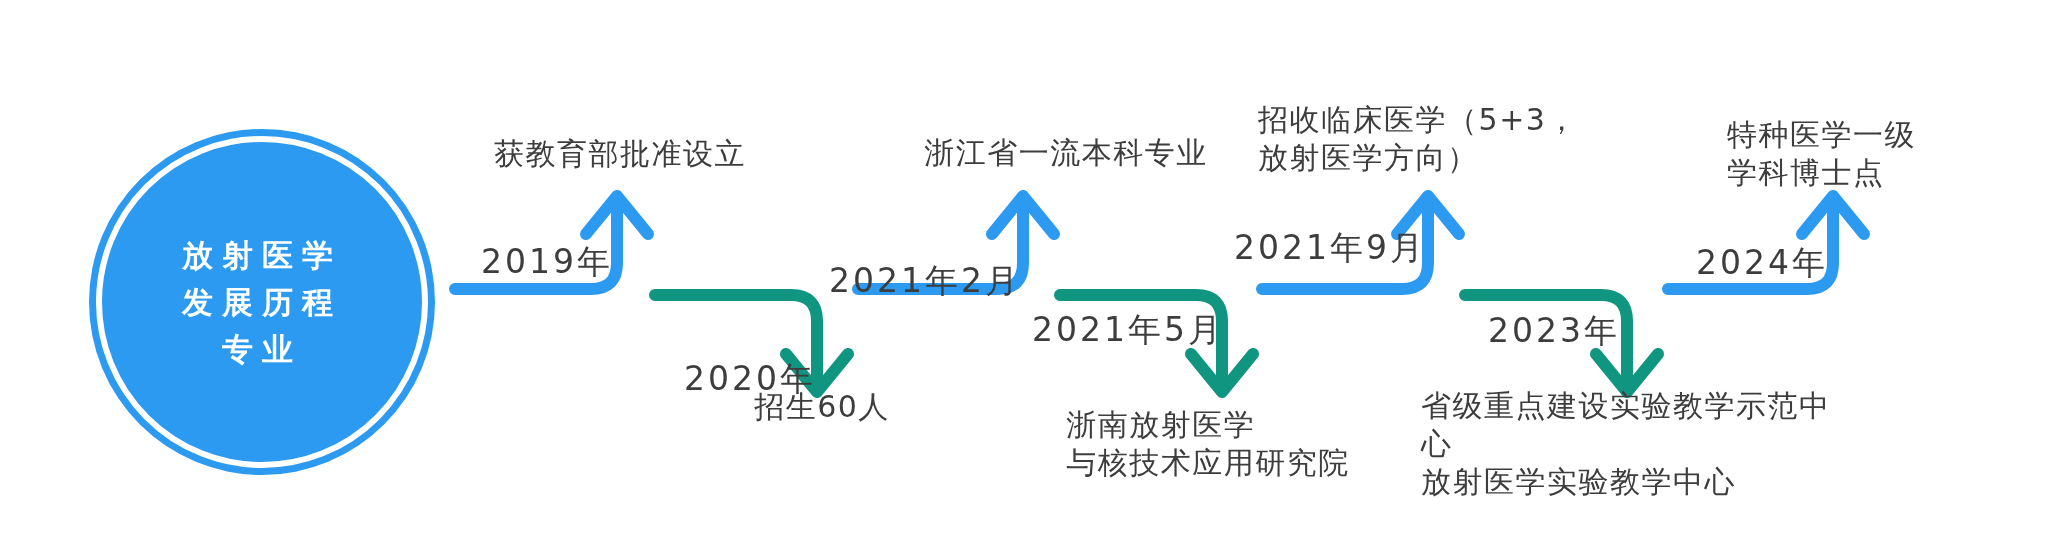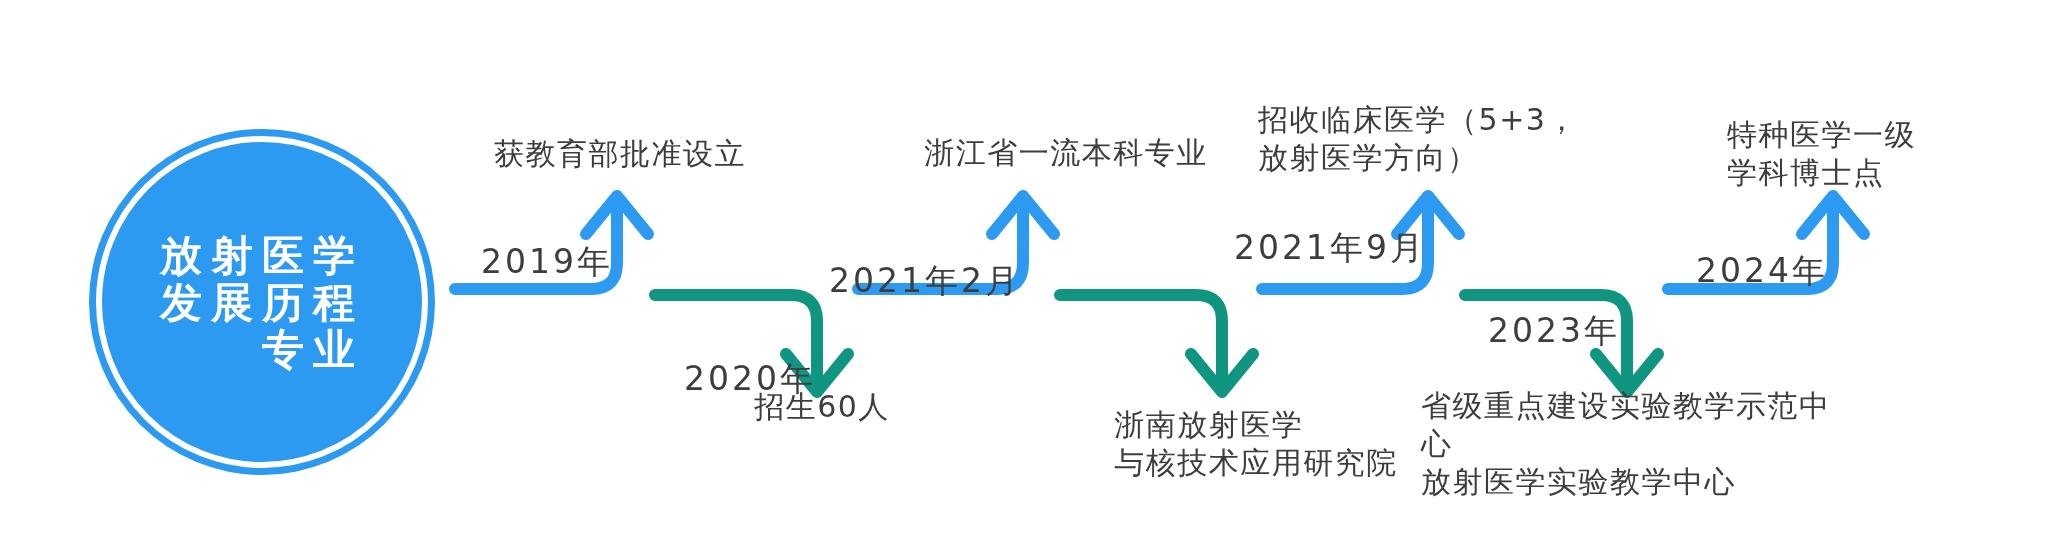--- a/index.html
+++ b/index.html
@@ -10,22 +10,22 @@
   svg.connectors{position:absolute;left:0;top:0;width:2048px;height:550px;}
   g.conn{fill:none;stroke-width:12;stroke-linecap:round;stroke-linejoin:round;}
   g.conn path{fill:none;}
   .circle{
     position:absolute;left:89px;top:129px;width:346px;height:346px;
     border-radius:50%;background:var(--blue,#2b9af0);
     display:flex;align-items:center;justify-content:center;
   }
   .ring{position:absolute;inset:7px;border:6px solid var(--circle_text,#fff);border-radius:50%;}
   .circle-text{
-    position:relative;text-align:right;color:var(--circle_text,#fff);
-    font-size:42px;font-weight:700;letter-spacing:9px;line-height:47px;
+    position:relative;text-align:center;color:var(--circle_text,#fff);
+    font-size:31px;font-weight:700;letter-spacing:9px;line-height:47px;
   }
   .label{
     position:absolute;transform:translate(-50%,-50%);
     color:var(--text,#3d3d3d);font-weight:400;white-space:pre-line;text-align:left;
   }
   .year-label{font-size:33px;letter-spacing:3px;}
   .caption{font-size:30px;letter-spacing:1.5px;line-height:38px;}
 </style>
 </head>
 <body>
@@ -68,28 +68,29 @@
     <div class="circle-text">
       <div>放射医学</div>
       <div>发展历程</div>
       <div>专业</div>
     </div>
   </div>
 
   <div class="label year-label" style="left:547px;top:262px;">2019年</div>
   <div class="label year-label" style="left:750px;top:331px;margin-top:48px;">2020年</div>
   <div class="label year-label" style="left:925px;top:264px;margin-top:17px;">2021年2月</div>
+  <div class="label year-label" style="left:1128px;top:330px;">2021年5月</div>
   <div class="label year-label" style="left:1330px;top:248px;">2021年9月</div>
   <div class="label year-label" style="left:1554px;top:331px;">2023年</div>
-  <div class="label year-label" style="left:1762px;top:271px;">2024年</div>
+  <div class="label year-label" style="left:1762px;top:263px;">2024年</div>
 
   <div class="label caption" style="left:620px;top:154px;">获教育部批准设立</div>
   <div class="label caption" style="left:822px;top:407px;">招生60人</div>
   <div class="label caption" style="left:1020px;top:153px;margin-left:46px;">浙江省一流本科专业</div>
-  <div class="label caption" style="left:1256px;top:444px;">浙南放射医学
+  <div class="label caption" style="left:1208px;top:444px;">浙南放射医学
 与核技术应用研究院</div>
   <div class="label caption" style="left:1418px;top:139px;">招收临床医学（5+3，
 放射医学方向）</div>
   <div class="label caption" style="left:1630px;top:444px;">省级重点建设实验教学示范中心
 放射医学实验教学中心</div>
   <div class="label caption" style="left:1834px;top:154px;">特种医学一级学科博士点</div>
 
 </div>
 
 </body></html>

